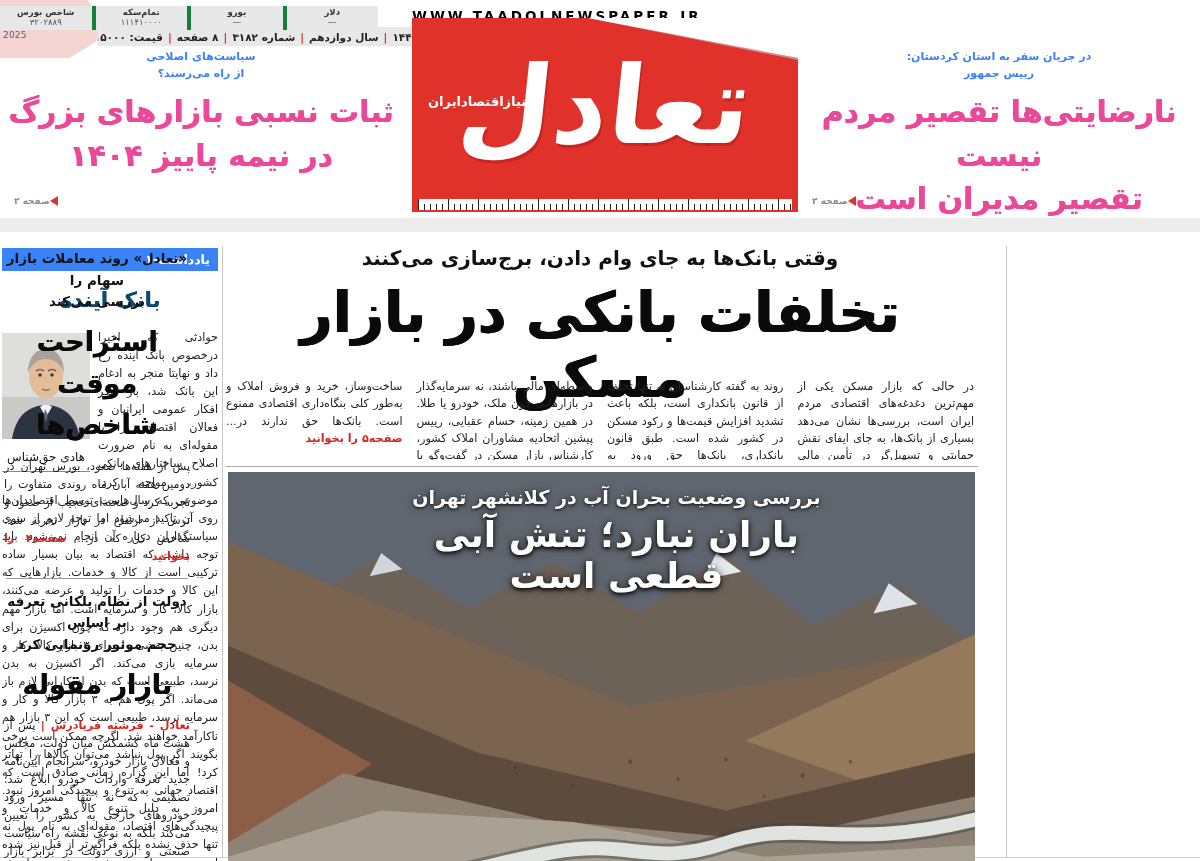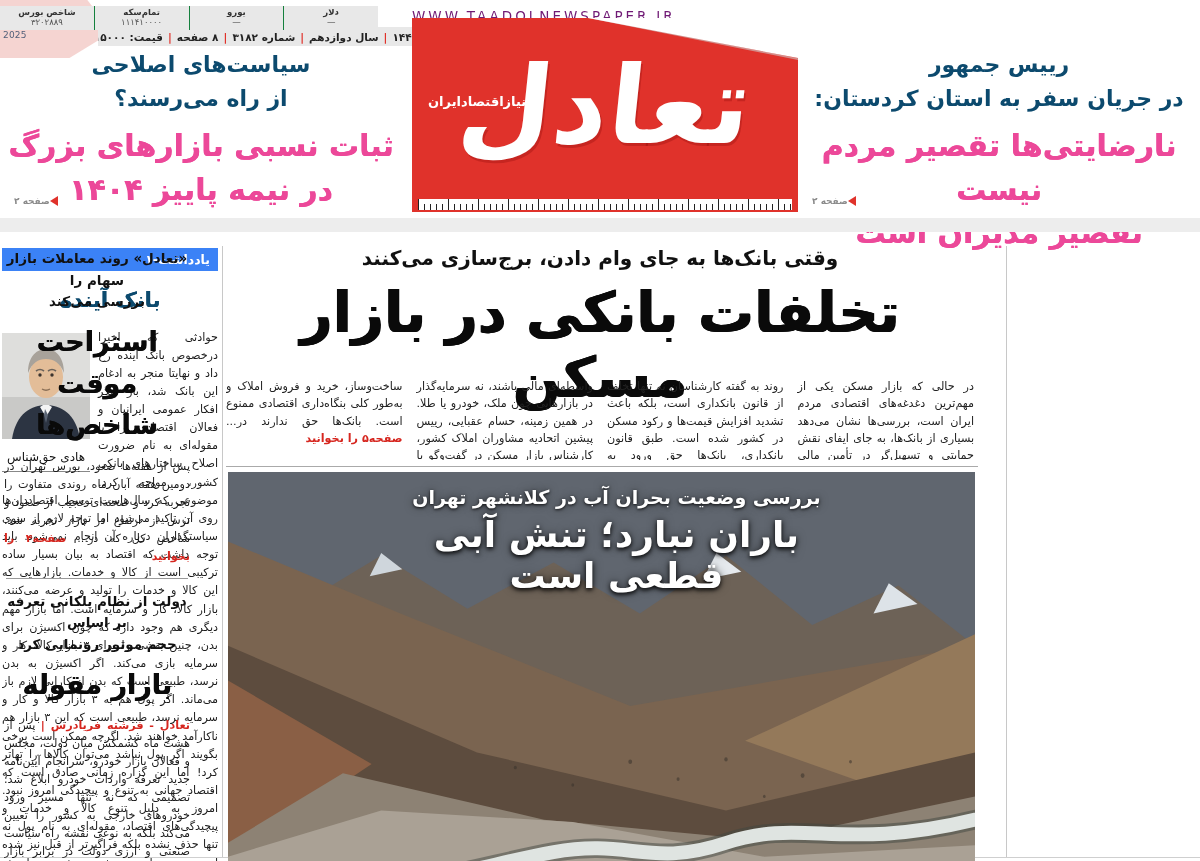--- a/index.html
+++ b/index.html
@@ -10,25 +10,25 @@
   
   .watermark { position:absolute; left:0; top:0; width:112px; height:58px;
     background:#f3cdc9; clip-path:polygon(0 0,78% 0,100% 55%,62% 100%,0 100%); opacity:.85; }
   .vol-line { position:absolute; left:3px; top:20px; width:150px; direction:ltr;
     font-size:9px; color:#53607a; letter-spacing:.2px; }
   .date-strip { position:absolute; right:630px; left:98px; top:27px; height:19px;
     background:#e8e8e8; display:flex; align-items:center; justify-content:center;
     font-size:10.5px; font-weight:bold; color:#222; white-space:nowrap; overflow:hidden; }
   .date-strip .seg + .seg::before { content:"|"; color:#e0322b; margin:0 5px; font-weight:bold; }
   .url-line { position:absolute; left:412px; top:8px; direction:ltr; font-size:13.5px;
-    font-weight:normal; color:#701a75; letter-spacing:3px; }
+    font-weight:bold; color:#000000; letter-spacing:3px; }
   .market-strip { position:absolute; left:0; top:6px; width:378px; height:24px;
     background:#e8e8e8; display:flex; direction:rtl; align-items:stretch; }
   .market-cell { flex:1; display:flex; flex-direction:column; align-items:center;
-    justify-content:center; border-left:1px solid #15803d; line-height:1.15; }
+    justify-content:center; border-left:4px solid #15803d; line-height:1.15; }
   .market-cell:last-child { border-left:none; }
   .market-label { font-size:8.5px; font-weight:bold; color:#333; }
   .market-value { font-size:8.5px; color:#555; }
 
   .logo-box { position:absolute; left:412px; top:18px; width:386px; height:194px;
     background:#e0322b; }
   .logo-fold { position:absolute; right:0; top:0; width:210px; height:40px;
     background:#fff; clip-path:polygon(0 0,100% 0,100% 100%); }
   .logo-fold-shadow { position:absolute; right:0; top:0; width:210px; height:42px;
     background:#c9c9c9; clip-path:polygon(0 0,4% 0,100% 96%,100% 100%); opacity:.6; }
@@ -39,21 +39,21 @@
     font-weight:bold; letter-spacing:1px; }
   .logo-ruler { position:absolute; left:6px; right:6px; bottom:2px; height:11px; background:#fff;
     background-image:repeating-linear-gradient(90deg,#222 0 1px,transparent 1px 6px),
       repeating-linear-gradient(90deg,#222 0 1px,transparent 1px 30px);
     background-size:100% 55%,100% 100%; background-position:bottom left, bottom left;
     background-repeat:no-repeat,no-repeat; }
 
   .top-story { position:absolute; top:48px; text-align:center; }
   .top-story.left { left:0; width:402px; }
   .top-story.right { left:798px; width:402px; }
-  .top-kicker { font-size:22px; font-weight:bold; color:#0c4a6e; line-height:1.55; }
+  .top-kicker { font-size:11px; font-weight:bold; color:#3b82f6; line-height:1.55; }
   .top-headline { margin-top:8px; font-size:30px; font-weight:bold; color:#ec4899;
     line-height:1.45; text-shadow:.4px 0 0 currentColor; }
   .page-marker { position:absolute; display:flex; align-items:center; }
   .page-marker .tri { width:0; height:0; border-top:5px solid transparent;
     border-bottom:5px solid transparent; border-right:8px solid #e0322b; }
   .page-marker .pm-text { font-size:9px; color:#8a8a8a; font-weight:bold; }
   .pm-topleft { left:14px; top:148px; }
   .pm-topright { left:14px; top:148px; }
 
   .gray-band { position:absolute; left:0; right:0; top:218px; height:14px; background:#ededed; }
@@ -162,22 +162,22 @@
       <div>در نیمه پاییز ۱۴۰۴</div>
     </div>
     <div class="page-marker pm-topleft">
       <span class="tri"></span>
       <span class="pm-text">صفحه ۲</span>
     </div>
   </div>
 
   <div class="top-story right">
     <div class="top-kicker">
+      <div>در جریان سفر به استان کردستان:</div>
       <div>رییس جمهور</div>
-      <div>در جریان سفر به استان کردستان:</div>
     </div>
     <div class="top-headline">
       <div>نارضایتی‌ها تقصیر مردم نیست</div>
       <div>تقصیر مدیران است</div>
     </div>
     <div class="page-marker pm-topright">
       <span class="tri"></span>
       <span class="pm-text">صفحه ۲</span>
     </div>
   </div>

